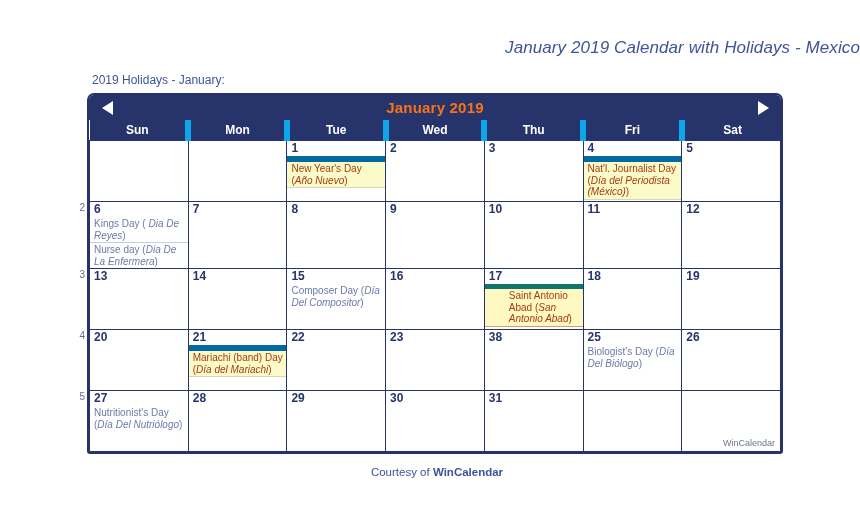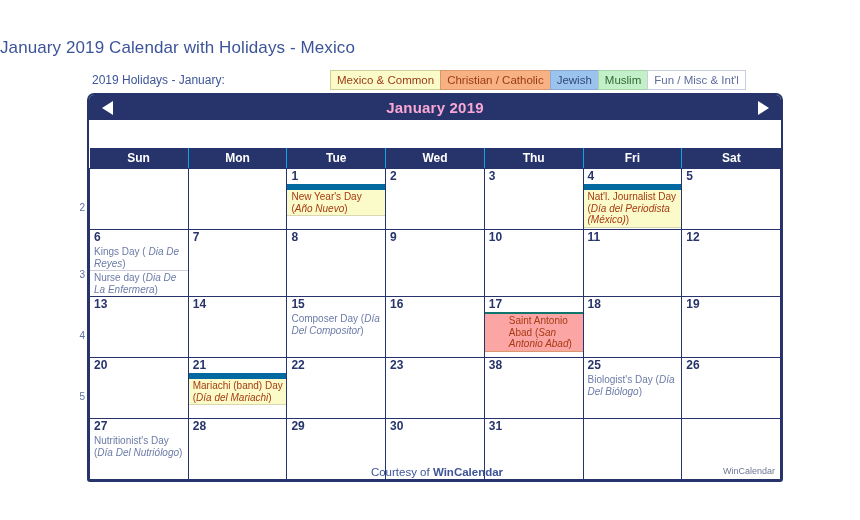--- a/index.html
+++ b/index.html
@@ -10,26 +10,27 @@
     width: 860px;
     height: 520px;
     background: #ffffff;
     font-family: "Liberation Sans", sans-serif;
     overflow: hidden;
     position: relative;
   }
 
   
   .page-title {
-    text-align: left;
+    text-align: right;
     color: #3d5499;
     font-size: 17px;
     letter-spacing: 0.1px;
     padding-top: 37px;
     line-height: 22px;
+    font-style: italic;
   }
 
   
   .legend-row {
     position: absolute;
     left: 0;
     top: 70px;
     width: 776px;
     height: 22px;
   }
@@ -82,21 +83,21 @@
     top: 93px;
     width: 696px;
     border: 2px solid #27346b;
     border-radius: 7px 7px 3px 3px;
     box-sizing: border-box;
     background: #ffffff;
     overflow: hidden;
   }
   .cal-header {
     background: #27346b;
-    color: #f9a8d4;
+    color: #f97316;
     height: 25px;
     display: flex;
     align-items: center;
     justify-content: flex-start;
     padding: 0 10px;
     box-sizing: border-box;
   }
   .cal-title {
     flex: 1;
     text-align: center;
@@ -122,29 +123,28 @@
     width: 0; height: 0;
     border-top: 7px solid transparent;
     border-bottom: 7px solid transparent;
     border-left: 11px solid #ffffff;
   }
 
   table.cal-table {
     border-collapse: collapse;
     width: 100%;
     table-layout: fixed;
-    margin-top: 28px;
   }
   table.cal-table th {
     background: #27346b;
     color: #ffffff;
     font-size: 12px;
     font-weight: bold;
     height: 18px;
-    border-left: 1px solid #0ea5e9;
+    border-left: 6px solid #0ea5e9;
     border-bottom: 1px solid #27346b;
   }
   table.cal-table th:first-child { border-left: none; }
 
   table.cal-table td {
     border: 1px solid #27346b;
     vertical-align: top;
     height: 60px;
     padding: 0;
     background: #ffffff;
@@ -169,23 +169,23 @@
     padding: 1px 3px 1px 4px;
   }
   .event i { font-style: italic; }
   .ev-mexico {
     background: #fbfbca;
     color: #a63a12;
     border-top: 6px solid #0369a1;
     border-bottom: 1px solid #d8d8b0;
   }
   .ev-christian {
-    background: #fca5a5;
+    background: #fef9c3;
     color: #a63a12;
-    border-top: 2px solid #0f766e;
+    border-top: 5px solid #0f766e;
     border-bottom: 1px solid #d89a6d;
     padding-left: 24px;
   }
   .ev-fun {
     background: transparent;
     color: #6b7ba8;
   }
   .ev-fun + .ev-fun { border-top: 1px solid #c9cddd; }
 
   .watermark {
@@ -208,27 +208,20 @@
   }
   .footer b { font-weight: bold; }
 </style>
 </head>
 <body>
 
 <div class="page-title">January 2019 Calendar with Holidays - Mexico</div>
 
 <div class="legend-row">
   <div class="legend-label">2019 Holidays - January:</div>
-  <div class="legend-chips">
-    <div class="chip chip-mexico">Mexico &amp; Common</div>
-    <div class="chip chip-christian">Christian / Catholic</div>
-    <div class="chip chip-jewish">Jewish</div>
-    <div class="chip chip-muslim">Muslim</div>
-    <div class="chip chip-fun">Fun / Misc &amp; Int'l</div>
-  </div>
 </div>
 
 <div id="week-gutter">
     <div class="weeknum" style="top: 202px;">2</div>
     <div class="weeknum" style="top: 269px;">3</div>
     <div class="weeknum" style="top: 330px;">4</div>
     <div class="weeknum" style="top: 391px;">5</div>
   </div>
 
 <div class="calendar">

